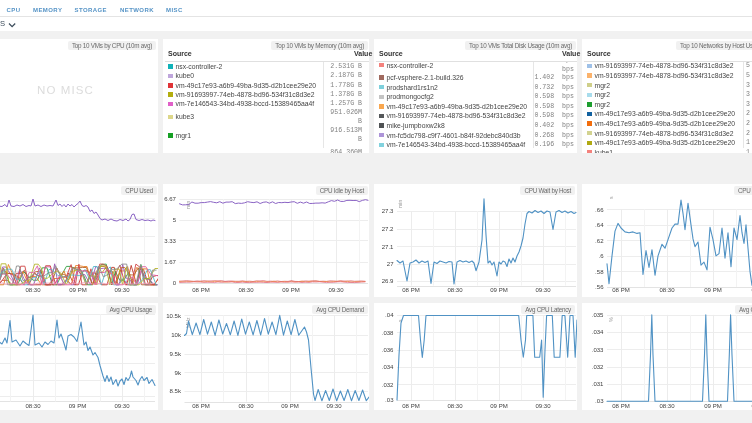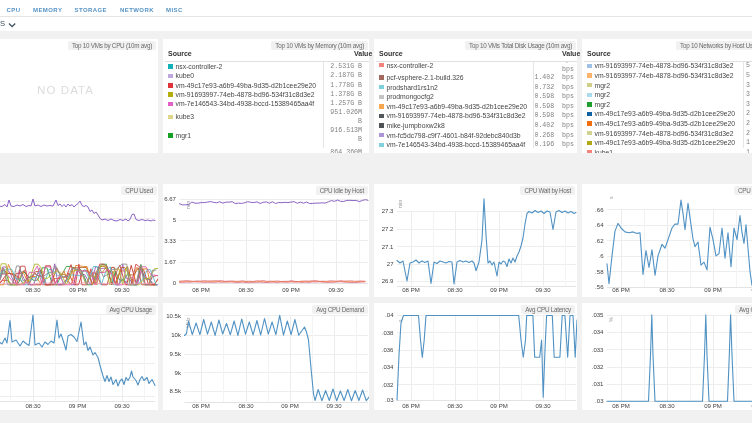--- a/index.html
+++ b/index.html
@@ -9,21 +9,21 @@
 <div style="position:absolute;left:33px;top:6.5px;font-size:6px;font-weight:bold;letter-spacing:0.42px;color:#5593c6">MEMORY</div>
 <div style="position:absolute;left:74.5px;top:6.5px;font-size:6px;font-weight:bold;letter-spacing:0.42px;color:#5593c6">STORAGE</div>
 <div style="position:absolute;left:120px;top:6.5px;font-size:6px;font-weight:bold;letter-spacing:0.42px;color:#5593c6">NETWORK</div>
 <div style="position:absolute;left:166px;top:6.5px;font-size:6px;font-weight:bold;letter-spacing:0.42px;color:#5593c6">MISC</div>
 <div style="position:absolute;left:0px;top:18.8px;font-size:7.6px;font-weight:500;color:#3d4d5c">S</div>
 <svg width="10" height="8" style="position:absolute;left:7.5px;top:21.8px">
     <polyline points="1,1.5 4.1,4.7 7.2,1.5" fill="none" stroke="#3d4d5c" stroke-width="1.25"></polyline>
   </svg>
 <div style="position:absolute;left:-47px;top:39px;width:205px;height:114px;background:#fff">
     <div style="position:absolute;right:2px;top:1.5px;height:9px;line-height:9.5px;padding:0 4px;background:#f1f1f1;border-radius:2px;font-size:6.3px;letter-spacing:-0.25px;color:#6a6a6a;white-space:nowrap">Top 10 VMs by CPU (10m avg)</div>
-    <div style="position:absolute;left:84px;top:45px;font-size:11.5px;letter-spacing:1.1px;color:#dcdcdc">NO DATA</div>
+    <div style="position:absolute;left:84px;top:45px;font-size:11.5px;letter-spacing:1.1px;color:#dcdcdc">NO MISC</div>
   </div>
 <div style="position:absolute;left:163px;top:39px;width:206px;height:114px;background:#fff">
     <div style="position:absolute;top:1.5px;right:1px;height:9px;line-height:9.5px;padding:0 4px;background:#f1f1f1;border-radius:2px;font-size:6.3px;letter-spacing:-0.25px;color:#6a6a6a;white-space:nowrap">Top 10 VMs by Memory (10m avg)</div>
     <div style="position:absolute;left:5px;top:10.5px;font-size:7px;font-weight:bold;color:#333">Source</div>
     <div style="position:absolute;left:191px;top:10.5px;font-size:7px;font-weight:bold;color:#333;white-space:nowrap">Value</div>
     <div style="position:absolute;left:2px;right:0;top:21.5px;height:1px;background:#e0e0e0"></div>
     <div style="position:absolute;left:160px;top:22.5px;bottom:5px;width:1px;background:#e6e6e6"></div>
     <div style="position:absolute;left:0;right:0;top:22.5px;bottom:0;overflow:hidden">
       <div style="position:absolute;left:5px;top:0.3px;height:9.4px;line-height:9.4px;white-space:nowrap;font-size:6.8px;color:#454545"><span style="display:inline-block;width:4.5px;height:4.5px;background:#10b2b8;margin-right:3px;vertical-align:middle;position:relative;top:-0.5px"></span>nsx-controller-2</div>
       <div style="position:absolute;right:7px;top:0.3px;height:9.4px;line-height:9.4px;font-size:6.6px;color:#828282;font-family:'Liberation Mono',monospace;white-space:pre">2.531G B</div>

